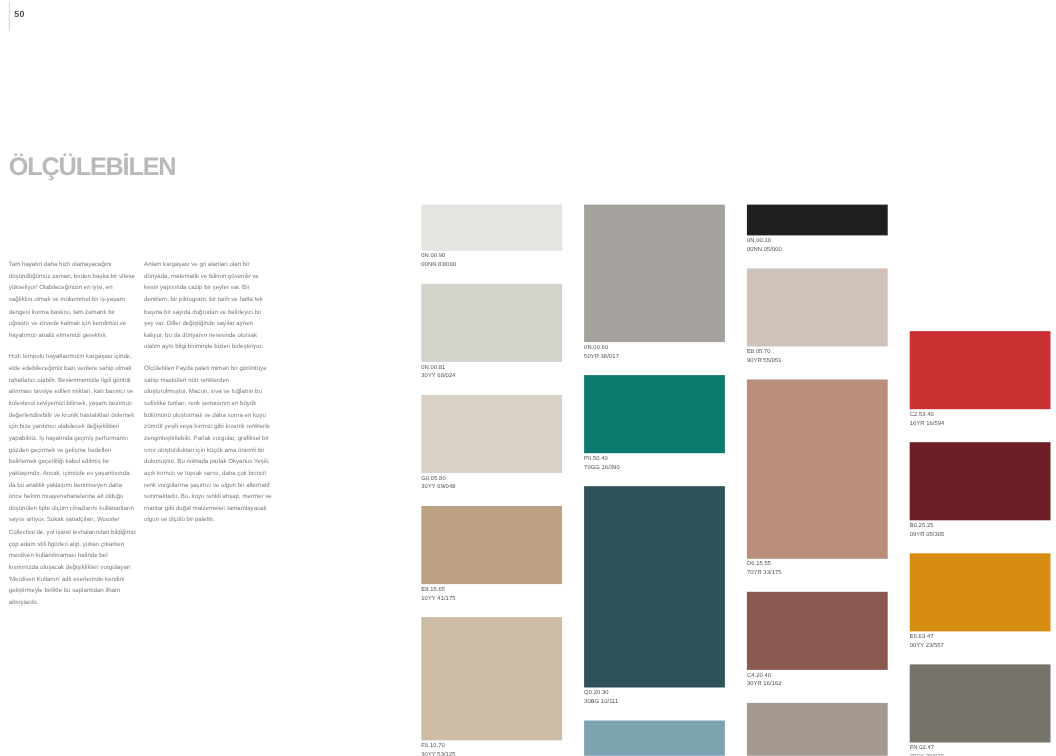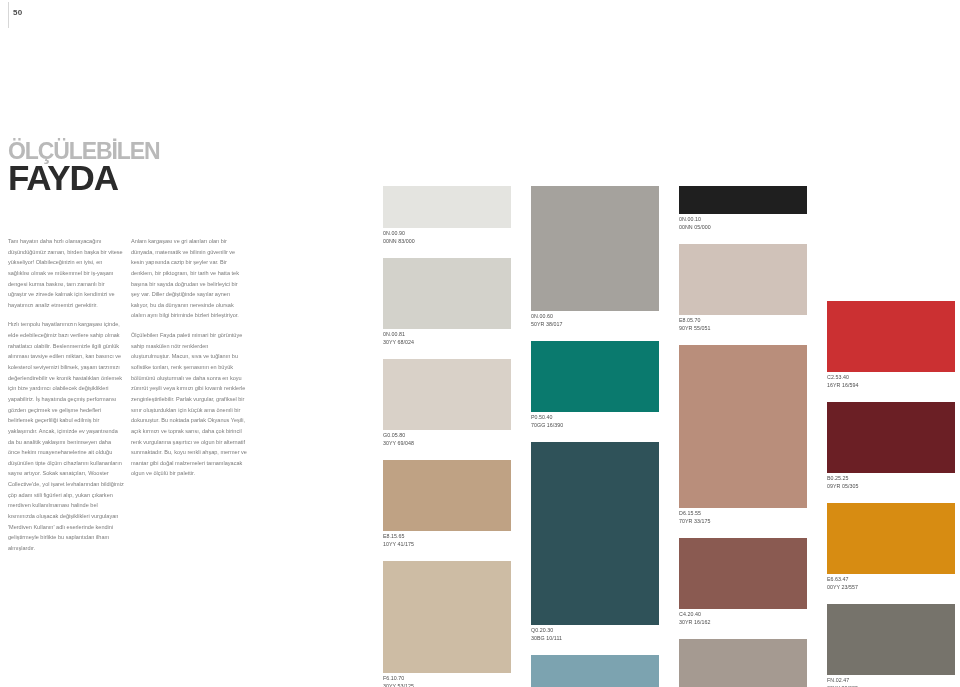--- a/index.html
+++ b/index.html
@@ -99,21 +99,20 @@
 </head>
 <body>
 
 <div class="page">
 
   <div class="margin-rule"></div>
   <div class="page-number">50</div>
 
   <div class="headline">
     <span class="l1">ÖLÇÜLEBİLEN</span>
-    <span class="l2">FAYDA</span>
   </div>
 
   <div class="col col-1">
       <p>Tam hayatın daha hızlı olamayacağını düşündüğümüz zaman, birden başka bir vitese yükseliyor! Olabileceğinizin en iyisi, en sağlıklısı olmak ve mükemmel bir iş-yaşam dengesi kurma baskısı, tam zamanlı bir uğraştır ve zirvede kalmak için kendimizi ve hayatımızı analiz etmemizi gerektirir.</p>
       <p>Hızlı tempolu hayatlarımızın kargaşası içinde, elde edebileceğimiz bazı verilere sahip olmak rahatlatıcı olabilir. Beslenmemizle ilgili günlük alınması tavsiye edilen miktarı, kan basıncı ve kolesterol seviyemizi bilirsek, yaşam tarzımızı değerlendirebilir ve kronik hastalıkları önlemek için bize yardımcı olabilecek değişiklikleri yapabiliriz. İş hayatında geçmiş performansı gözden geçirmek ve gelişme hedefleri belirlemek geçerliliği kabul edilmiş bir yaklaşımdır. Ancak, içimizde ev yaşantısında da bu analitik yaklaşımı benimseyen daha önce hekim muayenehanelerine ait olduğu düşünülen tipte ölçüm cihazlarını kullananların sayısı artıyor. Sokak sanatçıları, Wooster Collective'de, yol işaret levhalarından bildiğimiz çöp adam stili figürleri alıp, yukarı çıkarken merdiven kullanılmaması halinde bel kısmınızda oluşacak değişiklikleri vurgulayan 'Merdiven Kullanın' adlı eserlerinde kendini geliştirmeyle birlikte bu saplantıdan ilham almışlardır.</p>
     </div>
   <div class="col col-2">
       <p>Anlam kargaşası ve gri alanları olan bir dünyada, matematik ve bilimin güvenilir ve kesin yapısında cazip bir şeyler var. Bir denklem, bir piktogram, bir tarih ve hatta tek başına bir sayıda doğrudan ve belirleyici bir şey var. Diller değiştiğinde sayılar aynen kalıyor, bu da dünyanın neresinde olursak olalım aynı bilgi biriminde bizleri birleştiriyor.</p>
       <p>Ölçülebilen Fayda paleti mimari bir görüntüye sahip maskülen nötr renklerden oluşturulmuştur. Macun, sıva ve tuğlanın bu sofistike tonları, renk şemasının en büyük bölümünü oluşturmalı ve daha sonra en koyu zümrüt yeşili veya kırmızı gibi kıvamlı renklerle zenginleştirilebilir. Parlak vurgular, grafiksel bir sınır oluşturdukları için küçük ama önemli bir dokunuştur. Bu noktada parlak Okyanus Yeşili, açık kırmızı ve toprak sarısı, daha çok birincil renk vurgularına şaşırtıcı ve olgun bir alternatif sunmaktadır. Bu, koyu renkli ahşap, mermer ve mantar gibi doğal malzemeleri tamamlayacak olgun ve ölçülü bir palettir.</p>
     </div>

